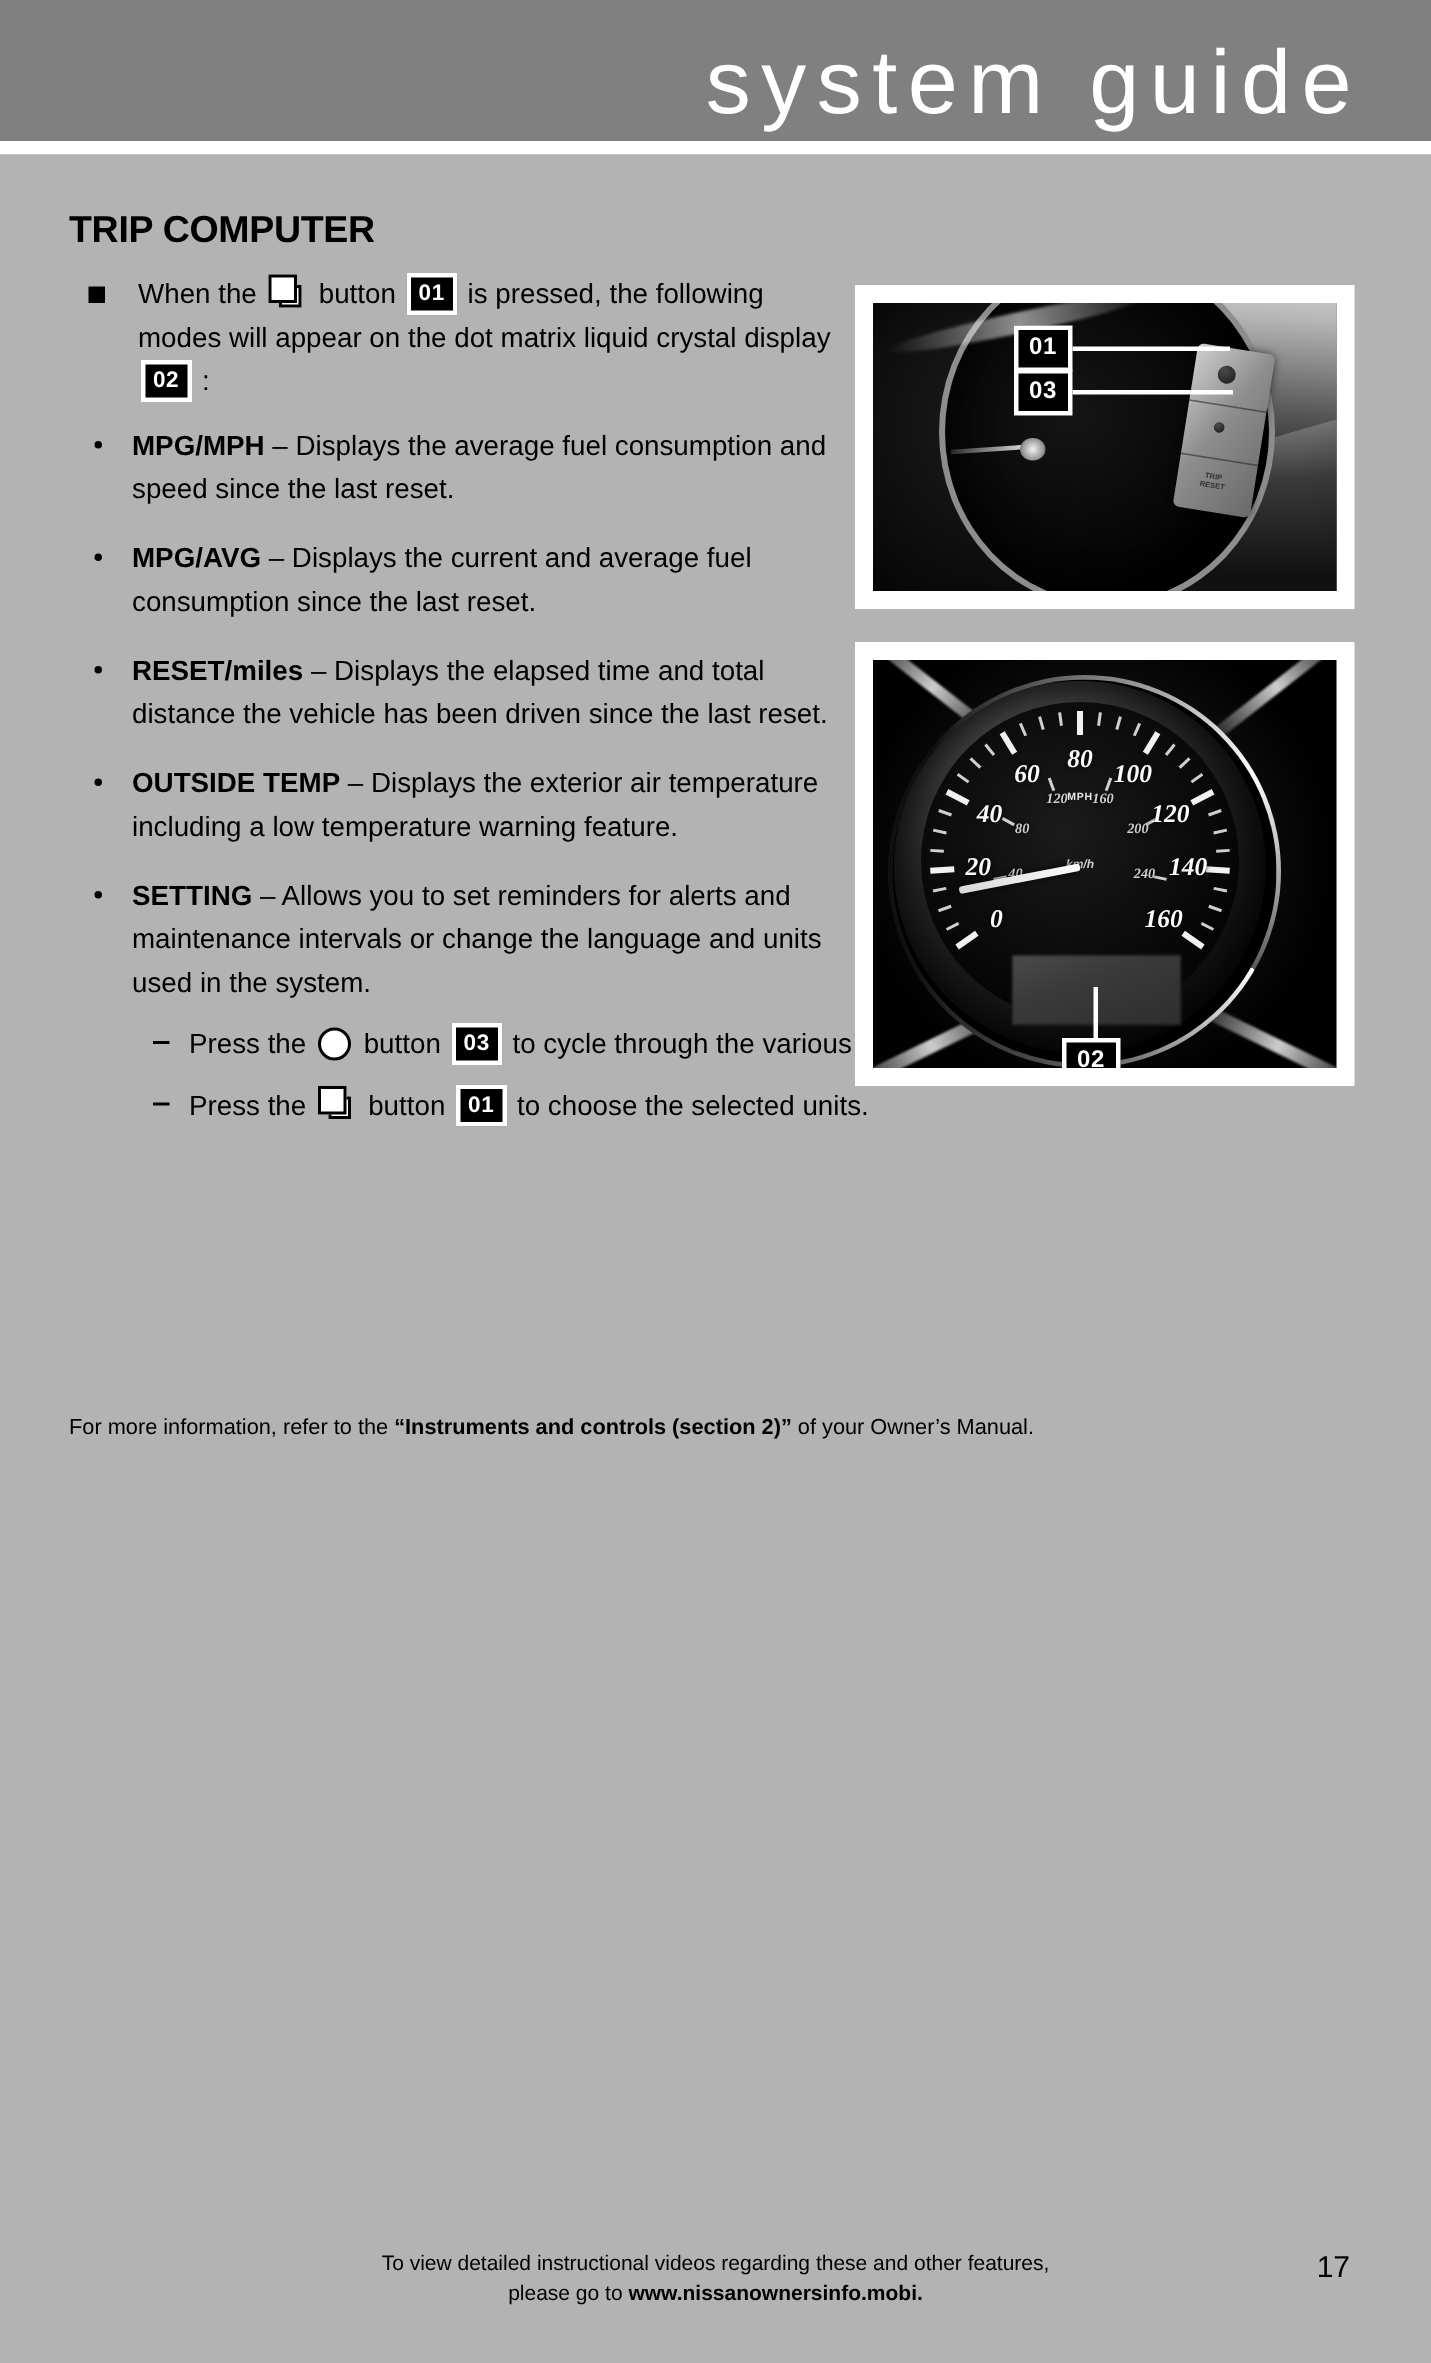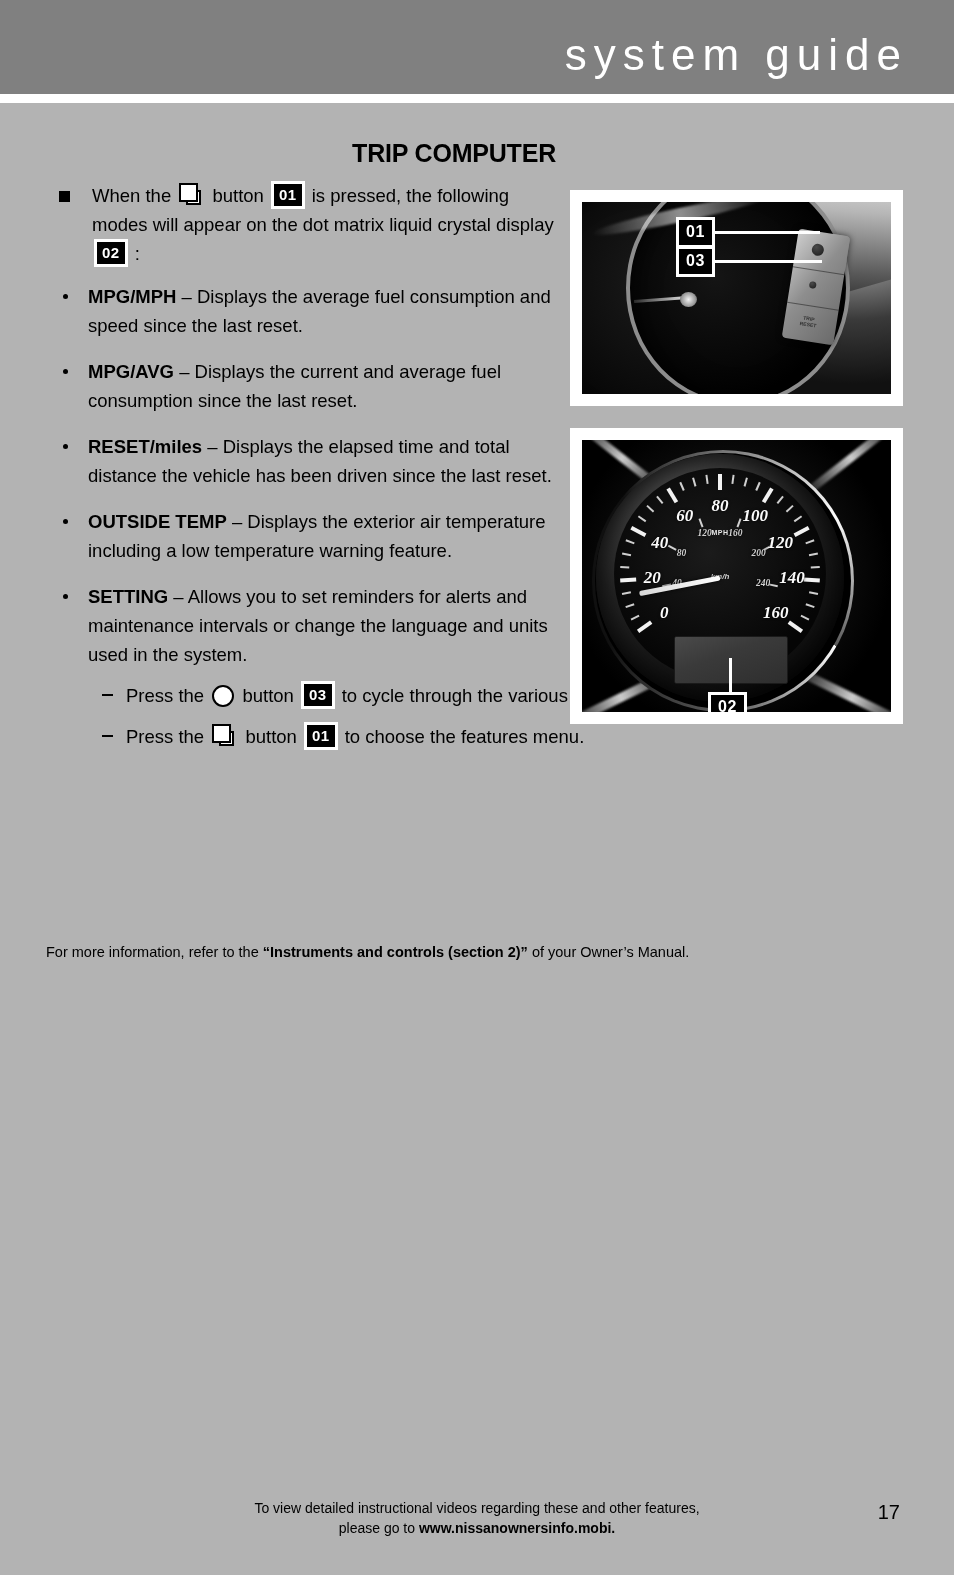--- a/index.html
+++ b/index.html
@@ -22,21 +22,21 @@
     position: absolute;
     left: 0; top: 0;
     width: 954px;
     height: 94px;
     background: #808080;
   }
   .header-title {
     position: absolute;
     right: 46px;
     top: 30px;
-    font-size: 44px;
+    font-size: 60px;
     letter-spacing: 7px;
     color: #ffffff;
     font-weight: 400;
     line-height: 50px;
     white-space: nowrap;
   }
   .header-gap {
     position: absolute;
     left: 0; top: 94px;
     width: 954px; height: 9px;
@@ -58,21 +58,20 @@
     left: 46px;
     top: 36px;
     width: 510px;
   }
   .section-title {
     font-size: 25px;
     font-weight: bold;
     letter-spacing: -0.2px;
     margin: 0 0 14px 0;
     line-height: 28px;
-    text-align: right;
   }
 
   
   ul.lvl1 {
     list-style: none;
     margin: 0;
     padding: 0;
   }
   ul.lvl1 > li {
     position: relative;
@@ -509,21 +508,21 @@
             <span>to cycle through the various setting modes.</span>
           </li>
           <li>
             <span class="dash-bullet"></span>
             <span>Press the</span>
             <span class="ic ic-doublesquare">
               <span class="back"></span><span class="front"></span>
             </span>
             <span>button</span>
             <span class="badge">01</span>
-            <span>to choose the features menu.</span>
+            <span>to choose the selected units.</span>
           </li>
         </ul>
       </li>
 
     </ul>
   </div>
 
   <div class="footnote">
     <span>For more information, refer to the </span><b>“Instruments and controls (section 2)”</b><span> of your Owner’s Manual.</span>
   </div>

